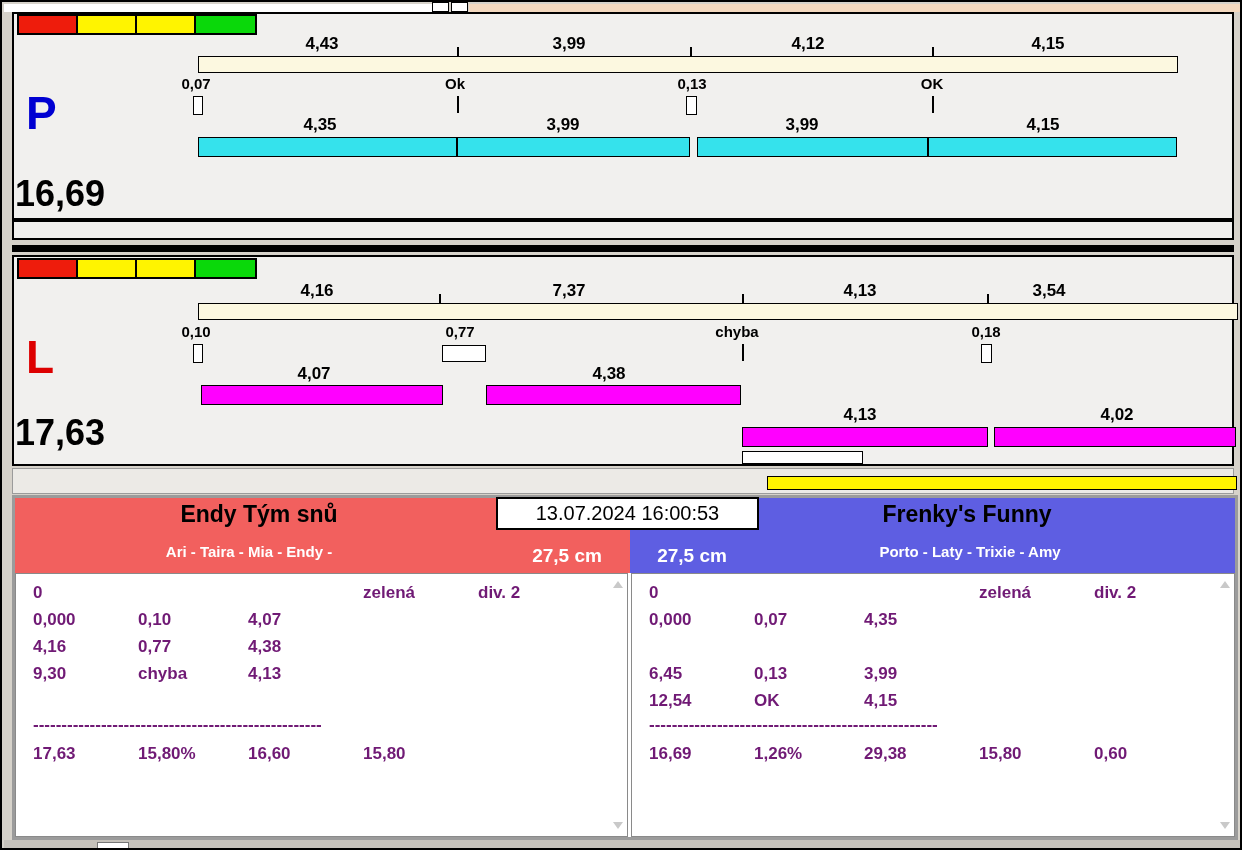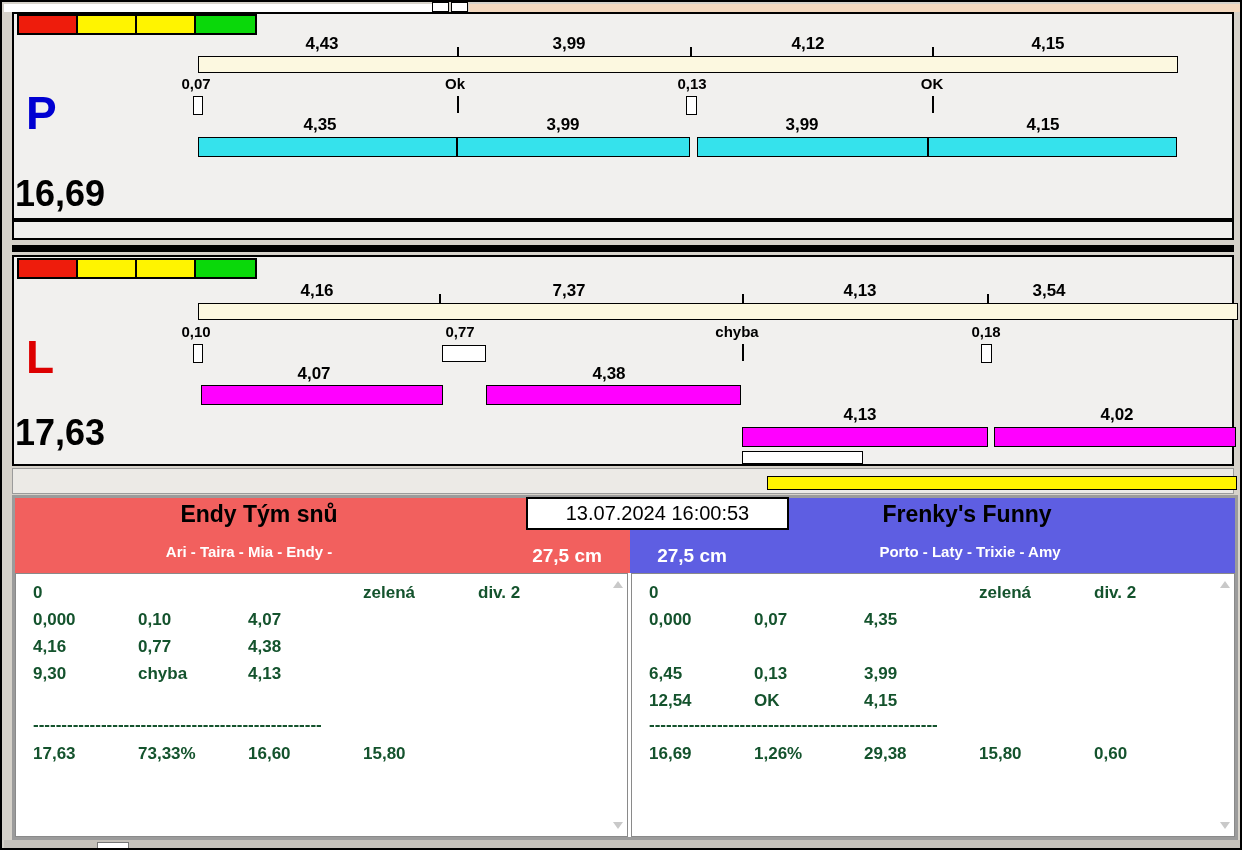--- a/index.html
+++ b/index.html
@@ -28,24 +28,24 @@
   #divider { position:absolute; background:#000; }
   #bottomFrame { position:absolute; background:#fff; border:3px solid #9b9b9b; }
   .team-header { position:absolute; }
   .hdr-name { position:absolute; font-weight:bold; font-size:23px; color:#000;
               transform:translateX(-50%); white-space:nowrap; }
   .hdr-dogs { position:absolute; font-weight:bold; font-size:15px; color:#fff;
               transform:translateX(-50%); white-space:nowrap; }
   .hdr-height { position:absolute; font-weight:bold; font-size:19px; color:#fff;
               transform:translateX(-50%); white-space:nowrap; }
   #tsBox { position:absolute; background:#fff; border:2px solid #000;
-           font-size:20px; text-align:center; line-height:29px;margin-left:30px; }
+           font-size:20px; text-align:center; line-height:29px; }
   .txtpanel { position:absolute; background:#fff; border:1px solid #8a8a8a; overflow:hidden; }
   .trow { position:absolute; left:0; width:100%; padding-left:17px;
-          white-space:nowrap; font-weight:bold; font-size:17px; color:#14532d; }
+          white-space:nowrap; font-weight:bold; font-size:17px; color:#701a75; }
   .trow span { display:inline-block; }
   .c1{width:105px}.c2{width:110px}.c3{width:115px}.c4{width:115px}.c5{width:110px}
   .scroll-arrow { position:absolute; right:4px; width:0; height:0;
                   border-left:5px solid transparent; border-right:5px solid transparent; }
   .scroll-up   { top:7px;    border-bottom:7px solid #c9c9c9; }
   .scroll-down { bottom:7px; border-top:7px solid #c9c9c9; }
   .topbox { position:absolute; background:#fff; border:1px solid #000; }
 </style>
 </head>
 <body>
@@ -177,21 +177,21 @@
     <div class="trow" style="top:63px">
       <span class="c1">4,16</span><span class="c2">0,77</span><span class="c3">4,38</span><span class="c4"></span><span class="c5"></span>
     </div>
     <div class="trow" style="top:90px">
       <span class="c1">9,30</span><span class="c2">chyba</span><span class="c3">4,13</span><span class="c4"></span><span class="c5"></span>
     </div>
     <div class="trow" style="top:141px">
       <span class="c1">---------------------------------------------------</span>
     </div>
     <div class="trow" style="top:170px">
-      <span class="c1">17,63</span><span class="c2">73,33%</span><span class="c3">16,60</span><span class="c4">15,80</span><span class="c5"></span>
+      <span class="c1">17,63</span><span class="c2">15,80%</span><span class="c3">16,60</span><span class="c4">15,80</span><span class="c5"></span>
     </div>
     <div class="scroll-arrow scroll-up"></div>
     <div class="scroll-arrow scroll-down"></div>
   </div>
 
   <div class="txtpanel" style="left:629px;top:571px;width:604px;height:264px">
     <div class="trow" style="top:9px">
       <span class="c1">0</span><span class="c2"></span><span class="c3"></span><span class="c4">zelená</span><span class="c5">div. 2</span>
     </div>
     <div class="trow" style="top:36px">

